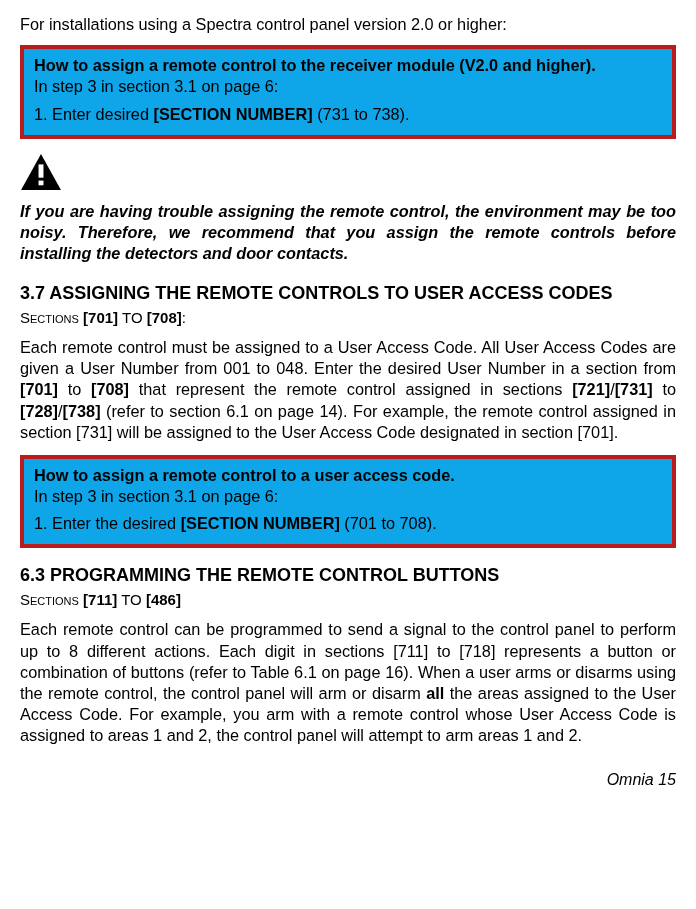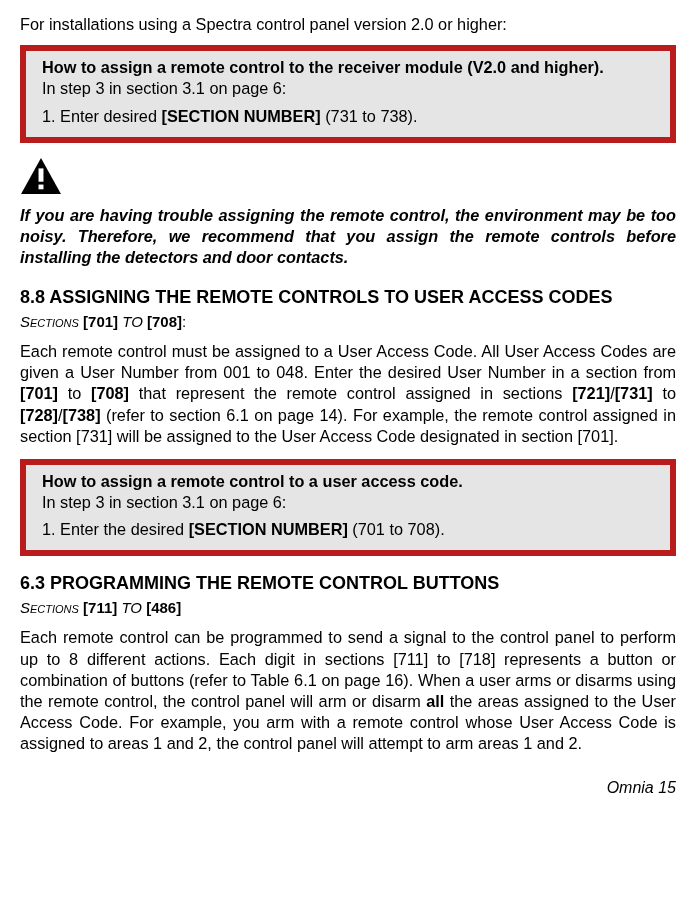--- a/index.html
+++ b/index.html
@@ -10,23 +10,23 @@
     padding: 14px 20px 20px 20px;
     width: 696px;
     box-sizing: border-box;
     color: #000;
   }
   .intro-bold {
     font-weight: normal;
     margin-bottom: 10px;
   }
   .purple-box {
-    background: #e5e5e5;
-    border: 6px solid #b91c1c;
-    padding: 6px 10px 10px 16px;
+    background: #0ea5e9;
+    border: 4px solid #b91c1c;
+    padding: 6px 10px 10px 10px;
     margin-bottom: 14px;
   }
   .purple-box .title {
     font-weight: bold;
   }
   .purple-box .subtitle {
     margin-bottom: 6px;
   }
   .smallcaps {
     font-variant: small-caps;
@@ -53,21 +53,20 @@
     font-size: 18px;
     font-weight: bold;
     margin: 16px 0 2px 0;
   }
   .sec-range {
     font-size: 15px;
     margin-bottom: 10px;
   }
   .sec-range .label {
     font-variant: small-caps;
-    font-style: italic;
   }
   .body-para {
     text-align: justify;
     margin-bottom: 12px;
   }
   .footer {
     text-align: right;
     font-style: italic;
     margin-top: 24px;
     font-size: 16px;
@@ -88,21 +87,21 @@
 
 <div class="warning-row">
   <svg class="warning-icon" viewBox="0 0 44 40">
     <polygon points="22,1 43,39 1,39" fill="#000"></polygon>
     <rect x="19.4" y="12" width="5.2" height="14" fill="#fff"></rect>
     <rect x="19.4" y="29" width="5.2" height="5" fill="#fff"></rect>
   </svg>
   <div class="warning-text">If you are having trouble assigning the remote control, the environment may be too noisy. Therefore, we recommend that you assign the remote controls before installing the detectors and door contacts.</div>
 </div>
 
-<h2 class="section-heading">8.8 ASSIGNING THE REMOTE CONTROLS TO USER ACCESS CODES</h2>
+<h2 class="section-heading">3.7 ASSIGNING THE REMOTE CONTROLS TO USER ACCESS CODES</h2>
 <div class="sec-range">
   <span class="label">Sections </span><b>[701]</b><span class="label"> TO </span><b>[708]</b><span>:</span>
 </div>
 
 <div class="body-para">
   <span>Each remote control must be assigned to a User Access Code. All User Access Codes are given a User Number from 001 to 048. Enter the desired User Number in a section from </span><b>[701]</b><span> to </span><b>[708]</b><span> that represent the remote control assigned in sections </span><b>[721]</b><span>/</span><b>[731]</b><span> to </span><b>[728]</b><span>/</span><b>[738]</b><span> (refer to section 6.1 on page 14). For example, the remote control assigned in section [731] will be assigned to the User Access Code designated in section [701].</span>
 </div>
 
 <div class="purple-box">
   <div class="title">How to assign a remote control to a user access code.</div>

